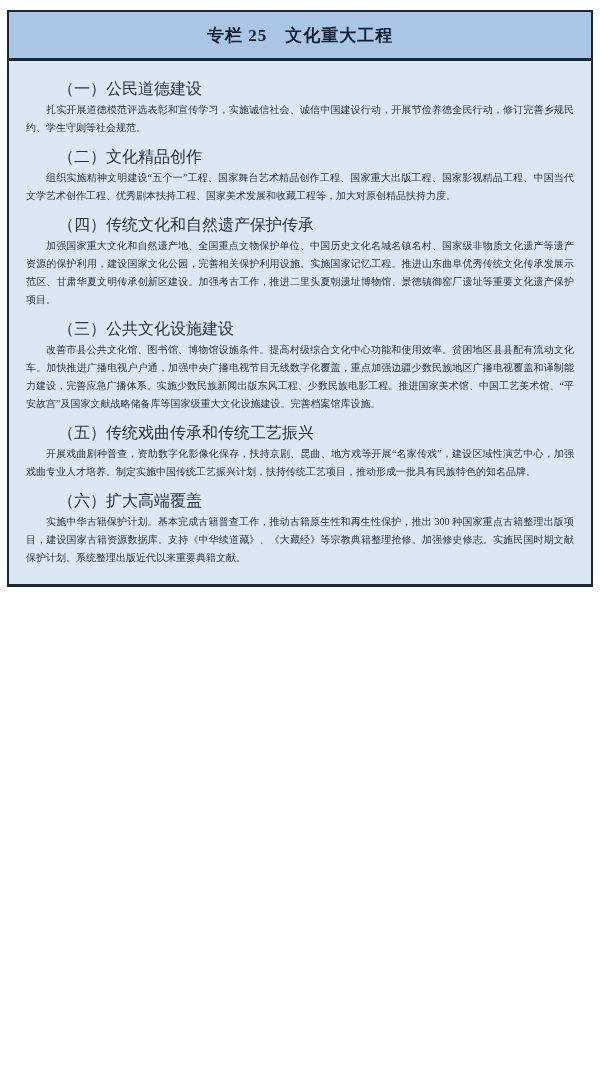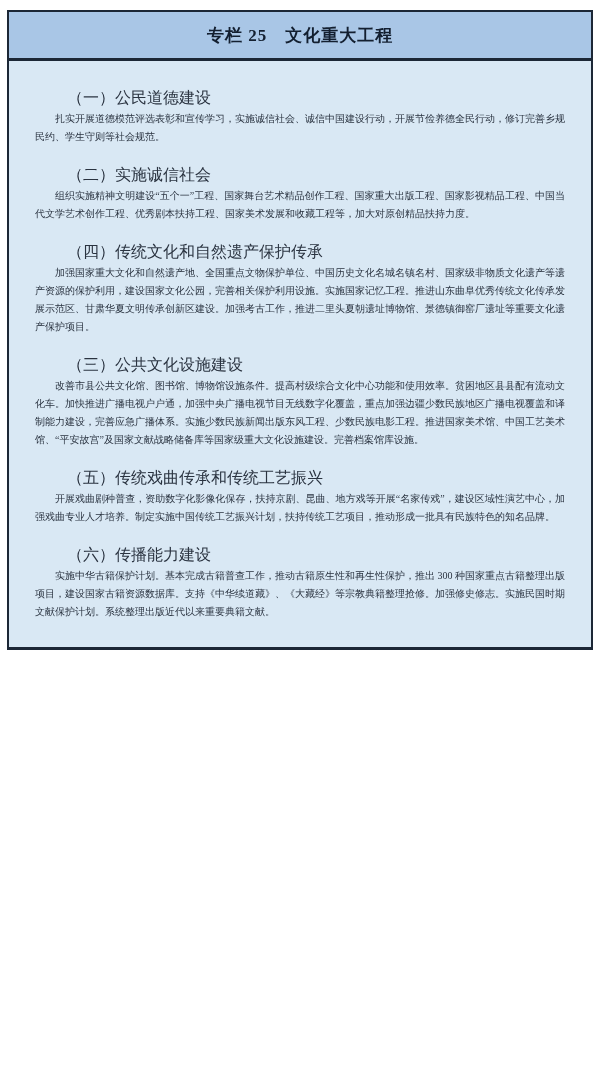--- a/index.html
+++ b/index.html
@@ -34,21 +34,21 @@
     font-size: 17px;
     font-weight: bold;
     color: var(--title);
     letter-spacing: 1px;
   }
   .panel-body {
     background: var(--body-bg);
     padding: 8px 10px 10px 10px;
     color: var(--text);
   }
-  .section { margin: 16px; font-family: Liberation Serif, serif; }
+  .section { margin: 7px; font-family: Liberation Serif, serif; }
   .section-heading {
     margin: 0;
     font-size: 16px;
     line-height: 25px;
     text-indent: 2em;
     color: var(--text);
   }
   .section-para {
     margin: 0;
     font-size: 10px;
@@ -64,35 +64,35 @@
 <div class="panel">
   <div class="panel-header">
     <span class="panel-title">专栏 25　文化重大工程</span>
   </div>
   <div class="panel-body" id="sections-container">
       <div class="section">
         <p class="section-heading">（一）公民道德建设</p>
         <p class="section-para">扎实开展道德模范评选表彰和宣传学习，实施诚信社会、诚信中国建设行动，开展节俭养德全民行动，修订完善乡规民约、学生守则等社会规范。</p>
       </div>
       <div class="section">
-        <p class="section-heading">（二）实施诚信社会</p>
+        <p class="section-heading">（二）文化精品创作</p>
         <p class="section-para">组织实施精神文明建设“五个一”工程、国家舞台艺术精品创作工程、国家重大出版工程、国家影视精品工程、中国当代文学艺术创作工程、优秀剧本扶持工程、国家美术发展和收藏工程等，加大对原创精品扶持力度。</p>
       </div>
       <div class="section">
         <p class="section-heading">（四）传统文化和自然遗产保护传承</p>
         <p class="section-para">加强国家重大文化和自然遗产地、全国重点文物保护单位、中国历史文化名城名镇名村、国家级非物质文化遗产等遗产资源的保护利用，建设国家文化公园，完善相关保护利用设施。实施国家记忆工程。推进山东曲阜优秀传统文化传承发展示范区、甘肃华夏文明传承创新区建设。加强考古工作，推进二里头夏朝遗址博物馆、景德镇御窑厂遗址等重要文化遗产保护项目。</p>
       </div>
       <div class="section">
         <p class="section-heading">（三）公共文化设施建设</p>
         <p class="section-para">改善市县公共文化馆、图书馆、博物馆设施条件。提高村级综合文化中心功能和使用效率。贫困地区县县配有流动文化车。加快推进广播电视户户通，加强中央广播电视节目无线数字化覆盖，重点加强边疆少数民族地区广播电视覆盖和译制能力建设，完善应急广播体系。实施少数民族新闻出版东风工程、少数民族电影工程。推进国家美术馆、中国工艺美术馆、“平安故宫”及国家文献战略储备库等国家级重大文化设施建设。完善档案馆库设施。</p>
       </div>
       <div class="section">
         <p class="section-heading">（五）传统戏曲传承和传统工艺振兴</p>
         <p class="section-para">开展戏曲剧种普查，资助数字化影像化保存，扶持京剧、昆曲、地方戏等开展“名家传戏”，建设区域性演艺中心，加强戏曲专业人才培养。制定实施中国传统工艺振兴计划，扶持传统工艺项目，推动形成一批具有民族特色的知名品牌。</p>
       </div>
       <div class="section">
-        <p class="section-heading">（六）传播能力建设</p>
+        <p class="section-heading">（六）扩大高端覆盖</p>
         <p class="section-para">实施中华古籍保护计划。基本完成古籍普查工作，推动古籍原生性和再生性保护，推出 300 种国家重点古籍整理出版项目，建设国家古籍资源数据库。支持《中华续道藏》、《大藏经》等宗教典籍整理抢修。加强修史修志。实施民国时期文献保护计划。系统整理出版近代以来重要典籍文献。</p>
       </div>
       <div class="section">
       </div>
     </div>
 </div>
 
 </body></html>

